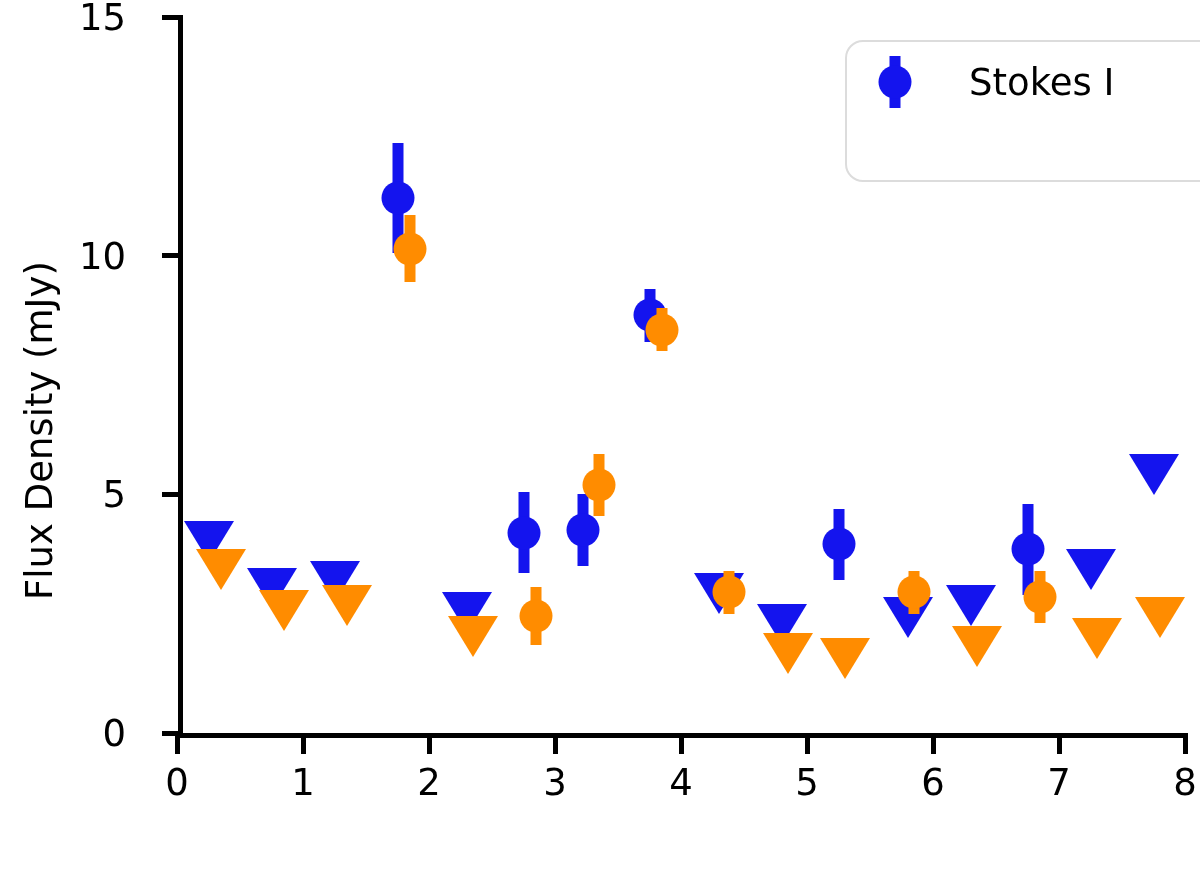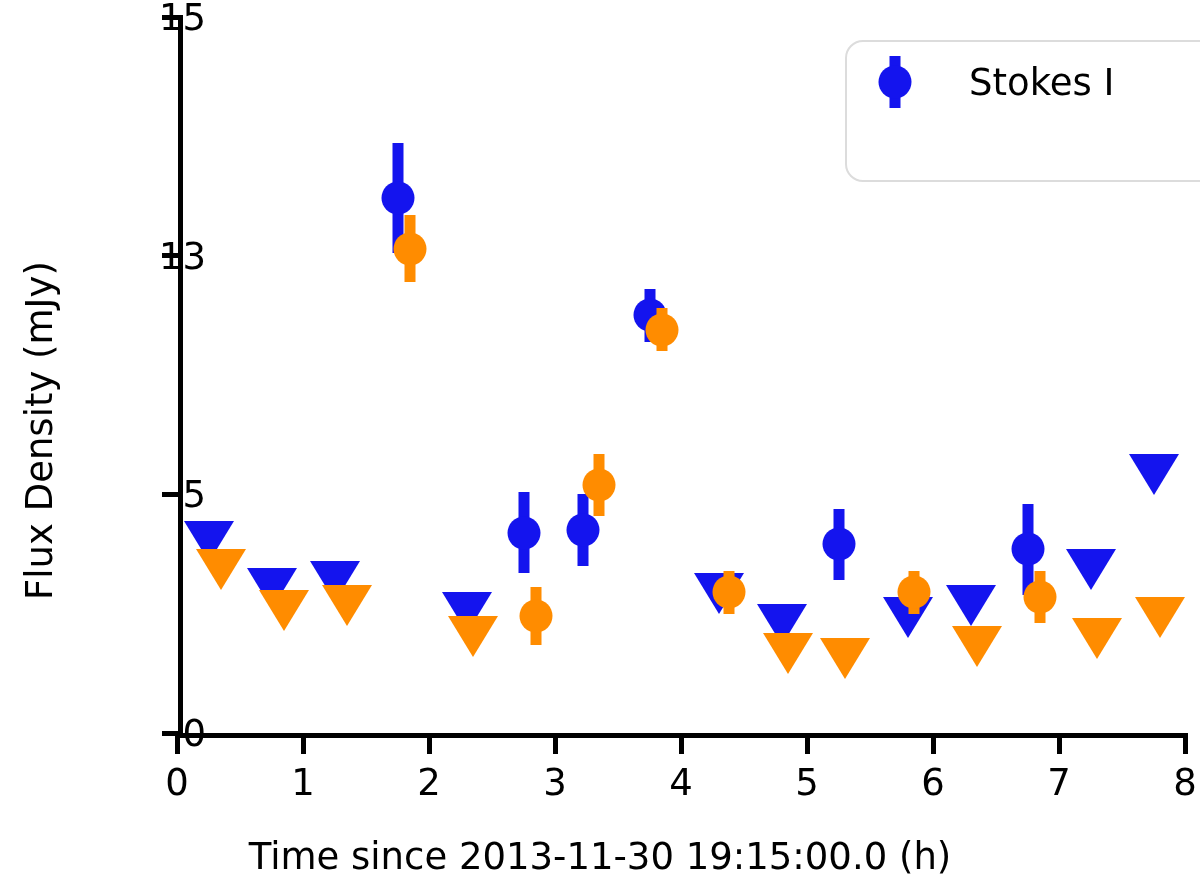--- a/index.html
+++ b/index.html
@@ -9,21 +9,21 @@
   
   .plot-area{position:absolute;left:178px;top:17px;width:1007px;height:716px;}
   .spine{position:absolute;background:#000;}
   .spine.left{left:178px;top:17px;width:5px;height:721px;}
   .spine.bottom{left:178px;top:733px;width:1007px;height:5px;}
 
   .tick{position:absolute;background:#000;}
   .ytick{left:162px;width:21px;height:5px;}
   .xtick{top:733px;width:5px;height:21px;}
 
-  .ytlabel{position:absolute;right:994px;font-size:37px;color:#000;
+  .ytlabel{position:absolute;right:1074px;font-size:37px;color:#000;
            line-height:1;transform:translateY(-50%);white-space:nowrap;}
   .xtlabel{position:absolute;top:764px;font-size:37px;color:#000;line-height:1;
            transform:translateX(-50%);white-space:nowrap;}
 
   .ylabel{position:absolute;font-size:37px;color:#000;white-space:nowrap;
           transform-origin:0 0;transform:rotate(-90deg);left:18px;top:600px;}
   .xlabel{position:absolute;left:0;top:835px;width:1200px;text-align:center;
           font-size:37px;color:#000;white-space:nowrap;}
   .err{position:absolute;width:11px;transform:translateX(-50%);}
   .dot{position:absolute;width:33px;height:33px;border-radius:50%;
@@ -51,21 +51,21 @@
 
   <div class="spine left"></div>
   <div class="spine bottom"></div>
 
   <div id="ticks-layer">
       <div class="tick ytick" style="top: 730.5px;"></div>
       <div class="ytlabel" style="top: 733px;">0</div>
       <div class="tick ytick" style="top: 491.833px;"></div>
       <div class="ytlabel" style="top: 494.333px;">5</div>
       <div class="tick ytick" style="top: 253.167px;"></div>
-      <div class="ytlabel" style="top: 255.667px;">13</div>
+      <div class="ytlabel" style="top: 255.667px;">10</div>
       <div class="tick ytick" style="top: 14.5px;"></div>
       <div class="ytlabel" style="top: 17px;">15</div>
       <div class="tick xtick" style="left: 174.5px;"></div>
       <div class="xtlabel" style="left: 177px;">0</div>
       <div class="tick xtick" style="left: 300.5px;"></div>
       <div class="xtlabel" style="left: 303px;">1</div>
       <div class="tick xtick" style="left: 426.5px;"></div>
       <div class="xtlabel" style="left: 429px;">2</div>
       <div class="tick xtick" style="left: 552.5px;"></div>
       <div class="xtlabel" style="left: 555px;">3</div>
@@ -75,21 +75,20 @@
       <div class="xtlabel" style="left: 807px;">5</div>
       <div class="tick xtick" style="left: 930.5px;"></div>
       <div class="xtlabel" style="left: 933px;">6</div>
       <div class="tick xtick" style="left: 1056.5px;"></div>
       <div class="xtlabel" style="left: 1059px;">7</div>
       <div class="tick xtick" style="left: 1182.5px;"></div>
       <div class="xtlabel" style="left: 1185px;">8</div>
     </div>
 
   <div class="ylabel">Flux Density (mJy)</div>
-  <div class="xlabel">Time since 2013-11-30 19:15:00.0 (h)</div>
 
   <div class="plot-area" id="data-layer">
       <div class="err" style="left: 219.5px; top: 126.493px; height: 109.787px; background: rgb(20, 20, 238);"></div>
       <div class="dot" style="left: 219.5px; top: 181.387px; background: rgb(20, 20, 238);"></div>
       <div class="err" style="left: 471.5px; top: 272.08px; height: 52.5067px; background: rgb(20, 20, 238);"></div>
       <div class="dot" style="left: 471.5px; top: 298.333px; background: rgb(20, 20, 238);"></div>
       <div class="err" style="left: 345.5px; top: 474.947px; height: 81.1467px; background: rgb(20, 20, 238);"></div>
       <div class="dot" style="left: 345.5px; top: 515.52px; background: rgb(20, 20, 238);"></div>
       <div class="err" style="left: 404.72px; top: 477.333px; height: 71.6px; background: rgb(20, 20, 238);"></div>
       <div class="dot" style="left: 404.72px; top: 513.133px; background: rgb(20, 20, 238);"></div>

